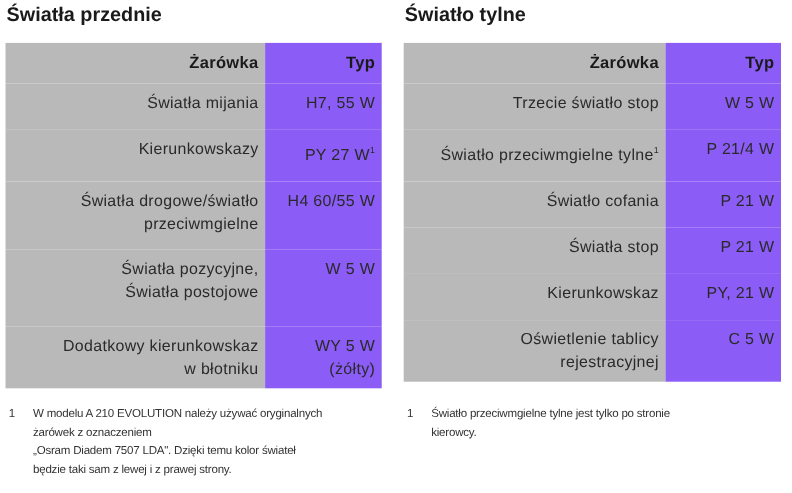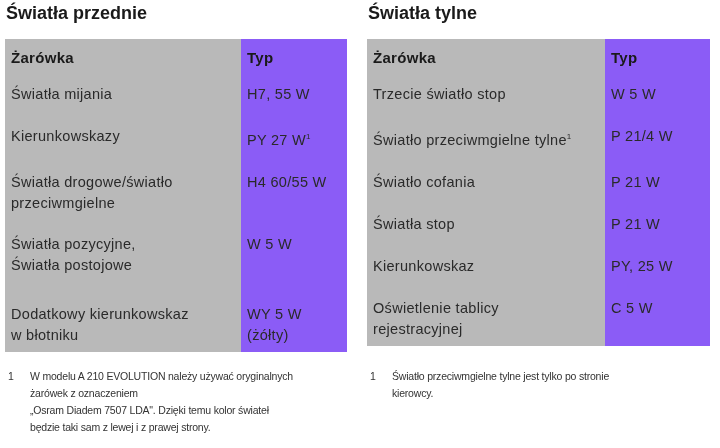--- a/index.html
+++ b/index.html
@@ -3,21 +3,21 @@
   <meta charset="utf-8">
   <style>
     html, body { margin: 0; padding: 0; background: #ffffff; }
     body { width: 720px; height: 448px; position: relative; overflow: hidden;
            font-family: "Liberation Sans", sans-serif; color: #2a2a2a; }
     .section { position: absolute; top: 0; }
     .section.left { left: 5px; width: 342px; }
     .section.right { left: 367px; width: 343px; }
     .title { font-size: 18px; font-weight: bold; color: #1a1a1a; height: 39px; line-height: 26px; padding-left: 1px; }
     table { border-collapse: collapse; width: 100%; font-size: 14.5px; letter-spacing: 0.3px; }
-    td, th { text-align: left; vertical-align: top; padding: 0 6px; }
+    td, th { text-align: right; vertical-align: top; padding: 0 6px; }
     td.c1, th.c1 { background: #b9b9b9; }
     td.c2, th.c2 { background: #8b5cf6; margin-top: 39px; }
     .section.left td.c1, .section.left th.c1 { width: 224px; }
     .section.right td.c1, .section.right th.c1 { width: 226px; }
     th { font-weight: bold; font-size: 15px; height: 37px; line-height: 37px; color: #1a1a1a; }
     td { line-height: 21px; padding-top: 8px; padding-bottom: 13px; }
     sup { font-size: 8px; vertical-align: 6px; }
     .notes { position: absolute; top: 368px; font-size: 10.5px; line-height: 17px; color: #333; letter-spacing: -0.2px; }
     .notes.left { left: 8px; width: 345px; }
     .notes.right { left: 370px; width: 340px; }
@@ -54,21 +54,21 @@
     </tr>
     <tr>
       <td class="c1" style="padding-bottom:6px">Dodatkowy kierunkowskaz<br>w błotniku</td>
       <td class="c2" style="padding-bottom:6px">WY 5 W<br>(żółty)</td>
     </tr>
   </tbody>
     </table>
 </div>
 
 <div class="section right">
-  <div class="title">Światła tylne</div>
+  <div class="title">Światło tylne</div>
   <table>
     <tbody>
         <tr>
       <th class="c1">Żarówka</th>
       <th class="c2">Typ</th>
     </tr>
     <tr>
       <td class="c1">Trzecie światło stop</td>
       <td class="c2">W 5 W</td>
     </tr>
@@ -79,21 +79,21 @@
     <tr>
       <td class="c1">Światło cofania</td>
       <td class="c2">P 21 W</td>
     </tr>
     <tr>
       <td class="c1">Światła stop</td>
       <td class="c2">P 21 W</td>
     </tr>
     <tr>
       <td class="c1">Kierunkowskaz</td>
-      <td class="c2">PY, 25 W</td>
+      <td class="c2">PY, 21 W</td>
     </tr>
     <tr>
       <td class="c1" style="padding-bottom:6px">Oświetlenie tablicy<br>rejestracyjnej</td>
       <td class="c2" style="padding-bottom:6px">C 5 W</td>
     </tr>
   </tbody>
     </table>
 </div>
 
 <div class="notes left">

